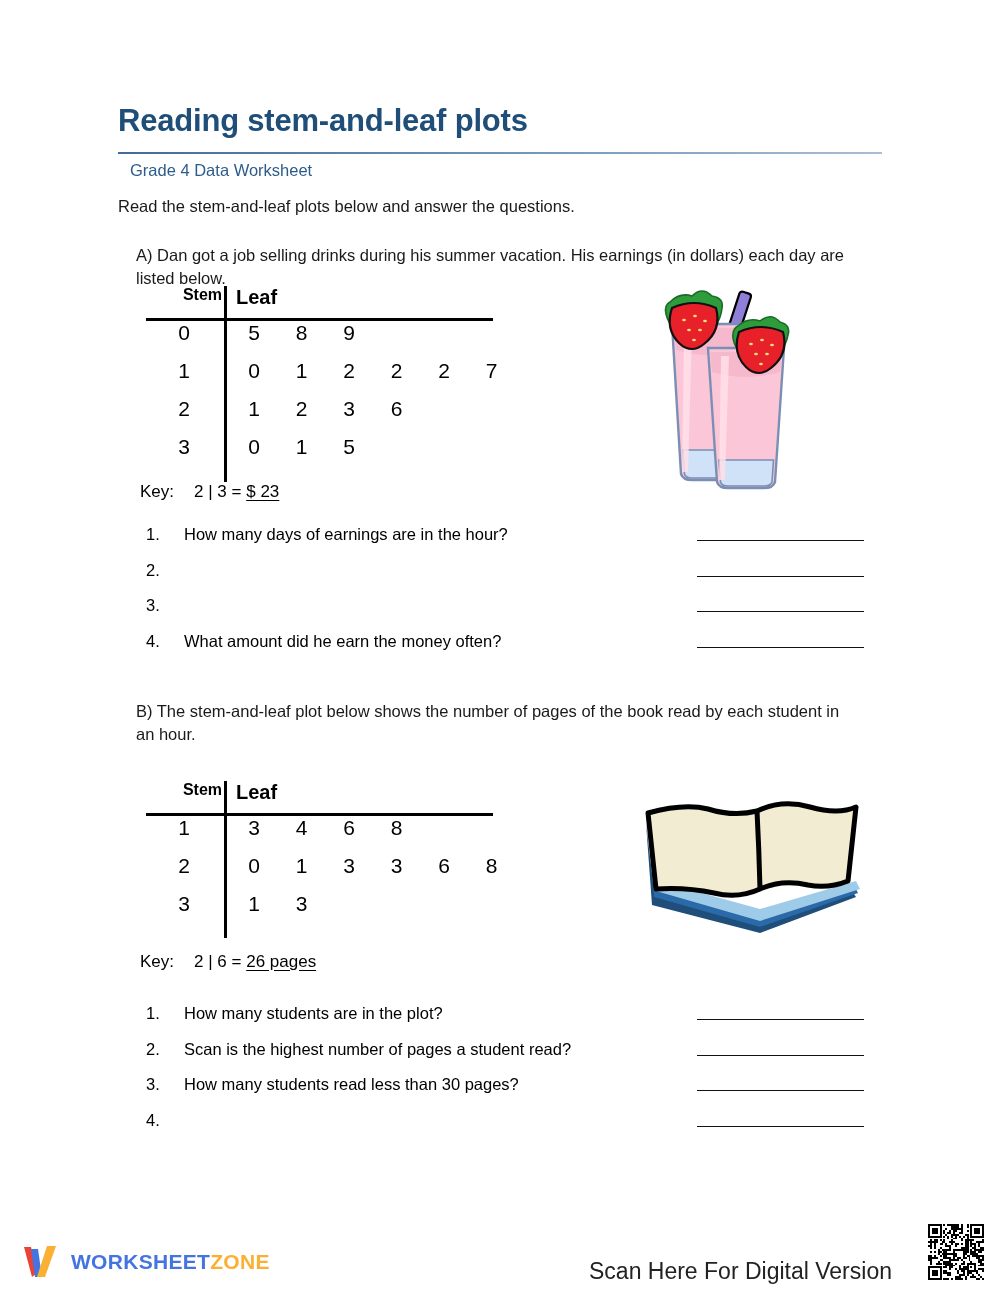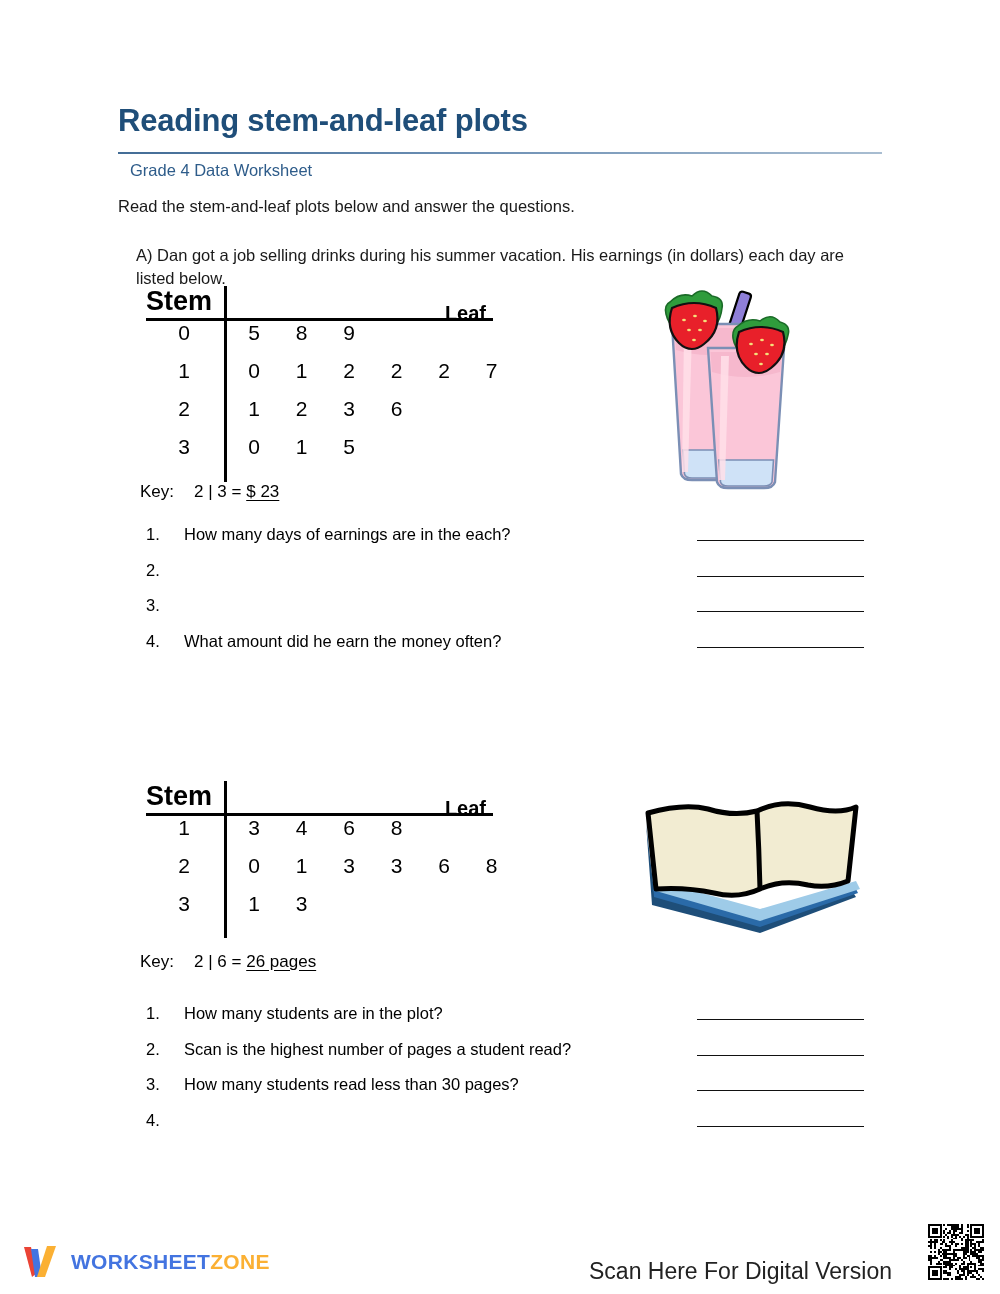--- a/index.html
+++ b/index.html
@@ -77,33 +77,32 @@
 
   .plot-head {
     position: relative;
     height: 30px;
   }
   .plot-head .h-stem {
     position: absolute;
     left: 0px;
     top: 0px;
     width: 76px;
-    text-align: left;
-    font-size: 27px;
+    text-align: right;
+    font-size: 16px;
     font-weight: bold;
   }
   .plot-head .h-leaf {
     position: absolute;
     left: 90px;
     top: 0px;
     width: 250px;
-    text-align: right;
+    text-align: left;
     font-size: 20px;
     font-weight: bold;
-    margin-top: 16px;
   }
   .plot-rule {
     position: relative;
     width: 347px;
     height: 3px;
     background: #000;
     margin-top: 2px;
   }
   .plot-vline {
     position: absolute;
@@ -274,21 +273,21 @@
       </div>
   </div>
 
   <div class="plot-key key-a">
     <span class="key-label">Key:</span><span class="key-expr">2 | 3 =</span>&nbsp;<span class="key-val">$ 23</span>
   </div>
 
   <div class="questions questions-a">
       <div class="q-row">
         <div class="q-num">1.</div>
-        <div class="q-text">How many days of earnings are in the each?</div>
+        <div class="q-text">How many days of earnings are in the hour?</div>
         <div class="q-blank"></div>
       </div>
       <div class="q-row">
         <div class="q-num">2.</div>
         <div class="q-blank"></div>
       </div>
       <div class="q-row">
         <div class="q-num">3.</div>
         <div class="q-blank"></div>
       </div>
@@ -342,20 +341,21 @@
             <ellipse cx="124" cy="58" rx="1.9" ry="1.3"></ellipse>
           <ellipse cx="134" cy="63" rx="1.9" ry="1.3"></ellipse>
             <ellipse cx="118" cy="72" rx="1.9" ry="1.3"></ellipse>
           <ellipse cx="129" cy="72" rx="1.9" ry="1.3"></ellipse>
             <ellipse cx="123" cy="82" rx="1.9" ry="1.3"></ellipse>
         </g>
       </g>
     </svg>
   </div>
 
+  <div class="prompt prompt-b">B) The stem-and-leaf plot below shows the number of pages of the book read by each student in an hour.</div>
 
   <div class="plot plot-b">
     <div class="plot-vline plot-vline-b"></div>
     <div class="plot-head">
       <div class="h-stem">Stem</div>
       <div class="h-leaf">Leaf</div>
     </div>
     <div class="plot-rule"></div>
     <div class="plot-rows">
         <div class="plot-row">

